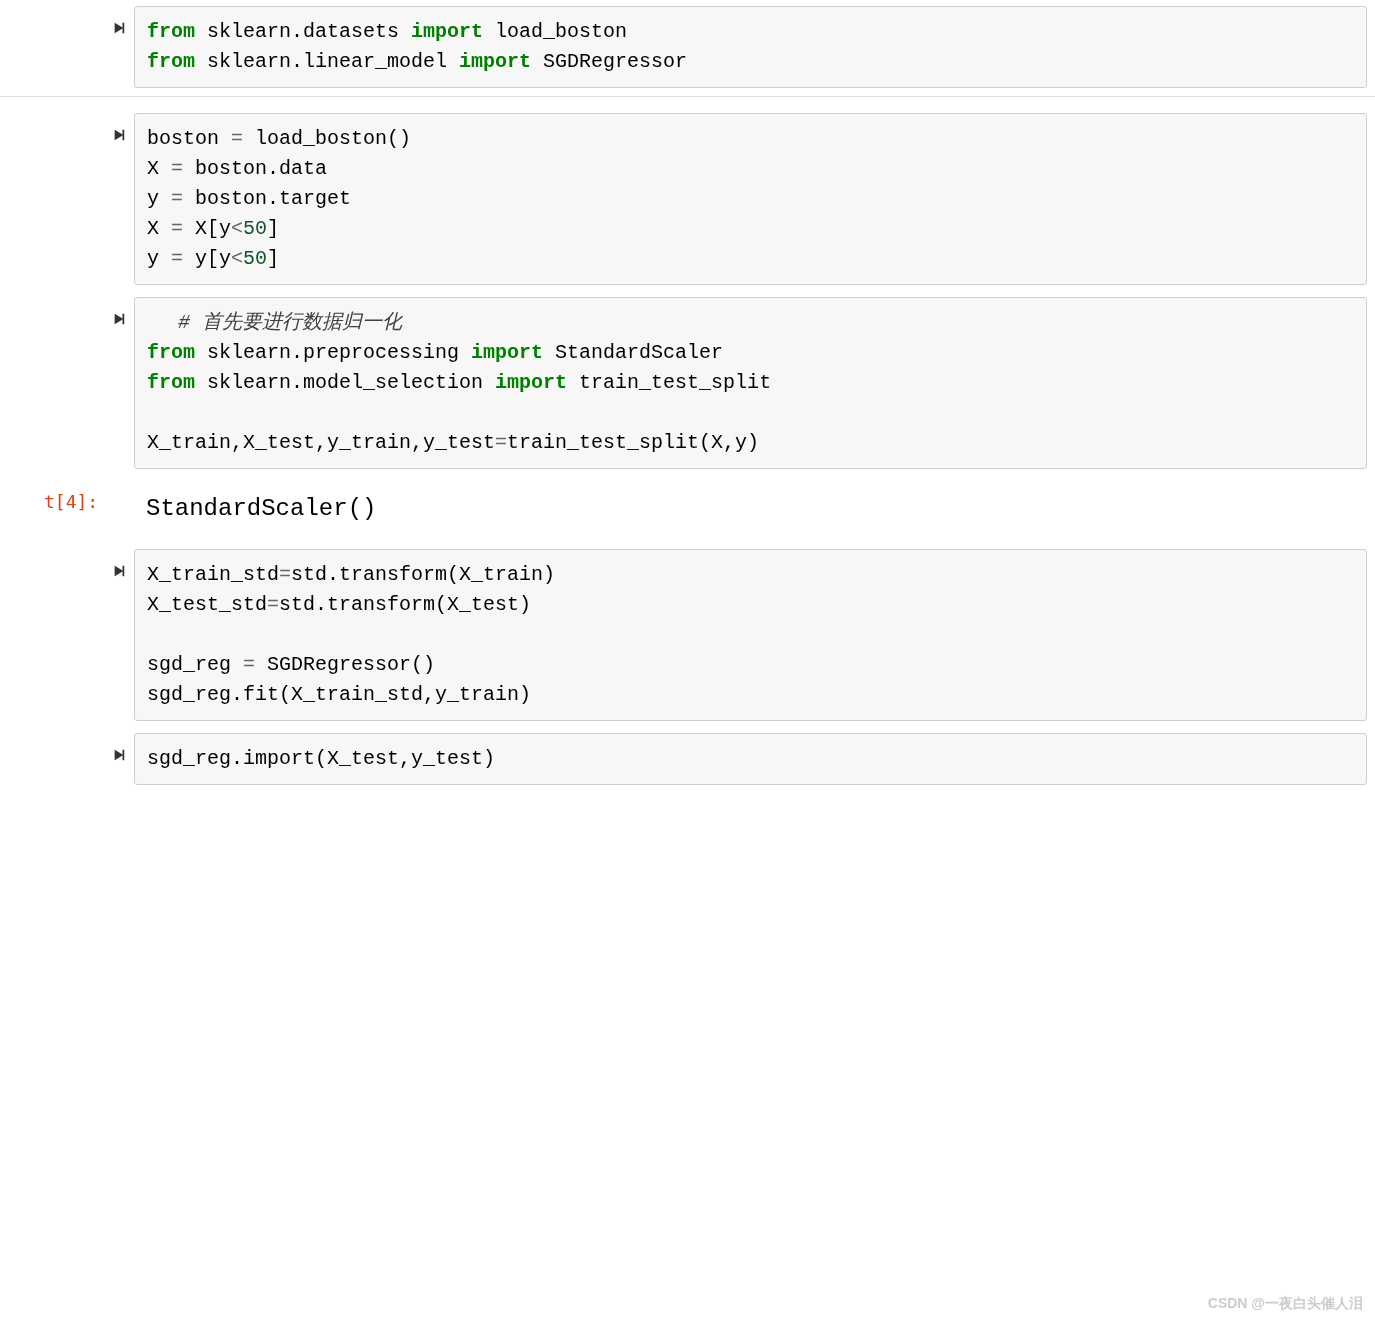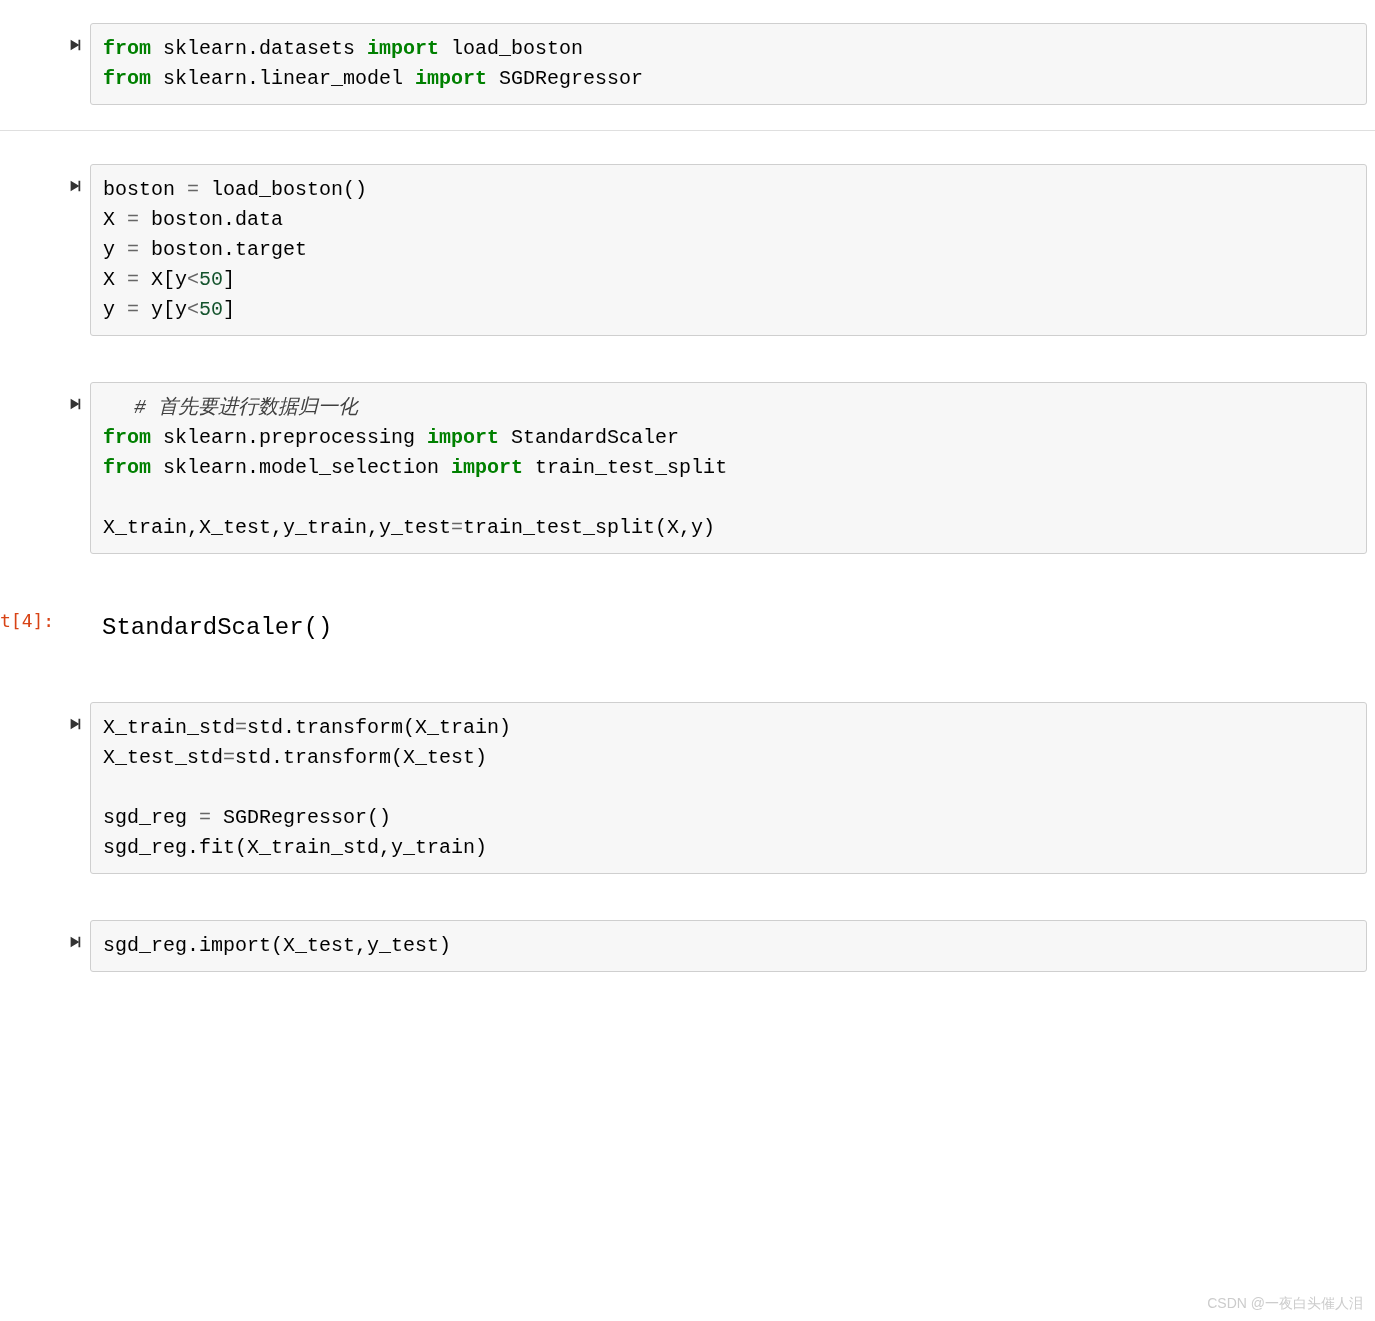--- a/index.html
+++ b/index.html
@@ -6,31 +6,32 @@
   body {
     font-family: "Microsoft YaHei", "SimSun", Consolas, monospace;
     font-size: 20px;
     background: #fff;
     color: #333;
     width: 1375px;
   }
   .cell-row {
     display: flex;
     align-items: flex-start;
-    padding: 23px 0;
+    padding: 6px 0;
   }
   .prompt-col {
     width: 60px;
     flex: 0 0 60px;
     text-align: right;
     padding-right: 8px;
     padding-top: 10px;
     font-family: monospace;
     font-size: 18px;
     color: #303F9F;
+    margin-left: 44px;
   }
   .prompt-out { color: #D84315; }
   .run-col {
     width: 30px;
     flex: 0 0 30px;
     text-align: center;
     padding-top: 10px;
     color: #333;
   }
   .run-icon svg { width: 14px; height: 14px; fill: #333; }
@@ -66,20 +67,21 @@
   .op { color: #666666; }
   .num { color: #14532d; }
   .cmt { color: #404040; font-style: italic; margin-left: 31px; }
   .watermark {
     position: fixed;
     right: 12px;
     bottom: 8px;
     color: #ccc;
     font-size: 14px;
     font-family: "Microsoft YaHei", sans-serif;
+    font-weight: bold;
   }
 </style>
 </head>
 <body>
 
 <div id="notebook">
     <div class="cell-row">
       <div class="prompt-col"></div>
       <div class="run-col"><span class="run-icon"><svg viewBox="0 0 16 16">
             <path d="M3 2 L13 8 L3 14 Z"></path>

